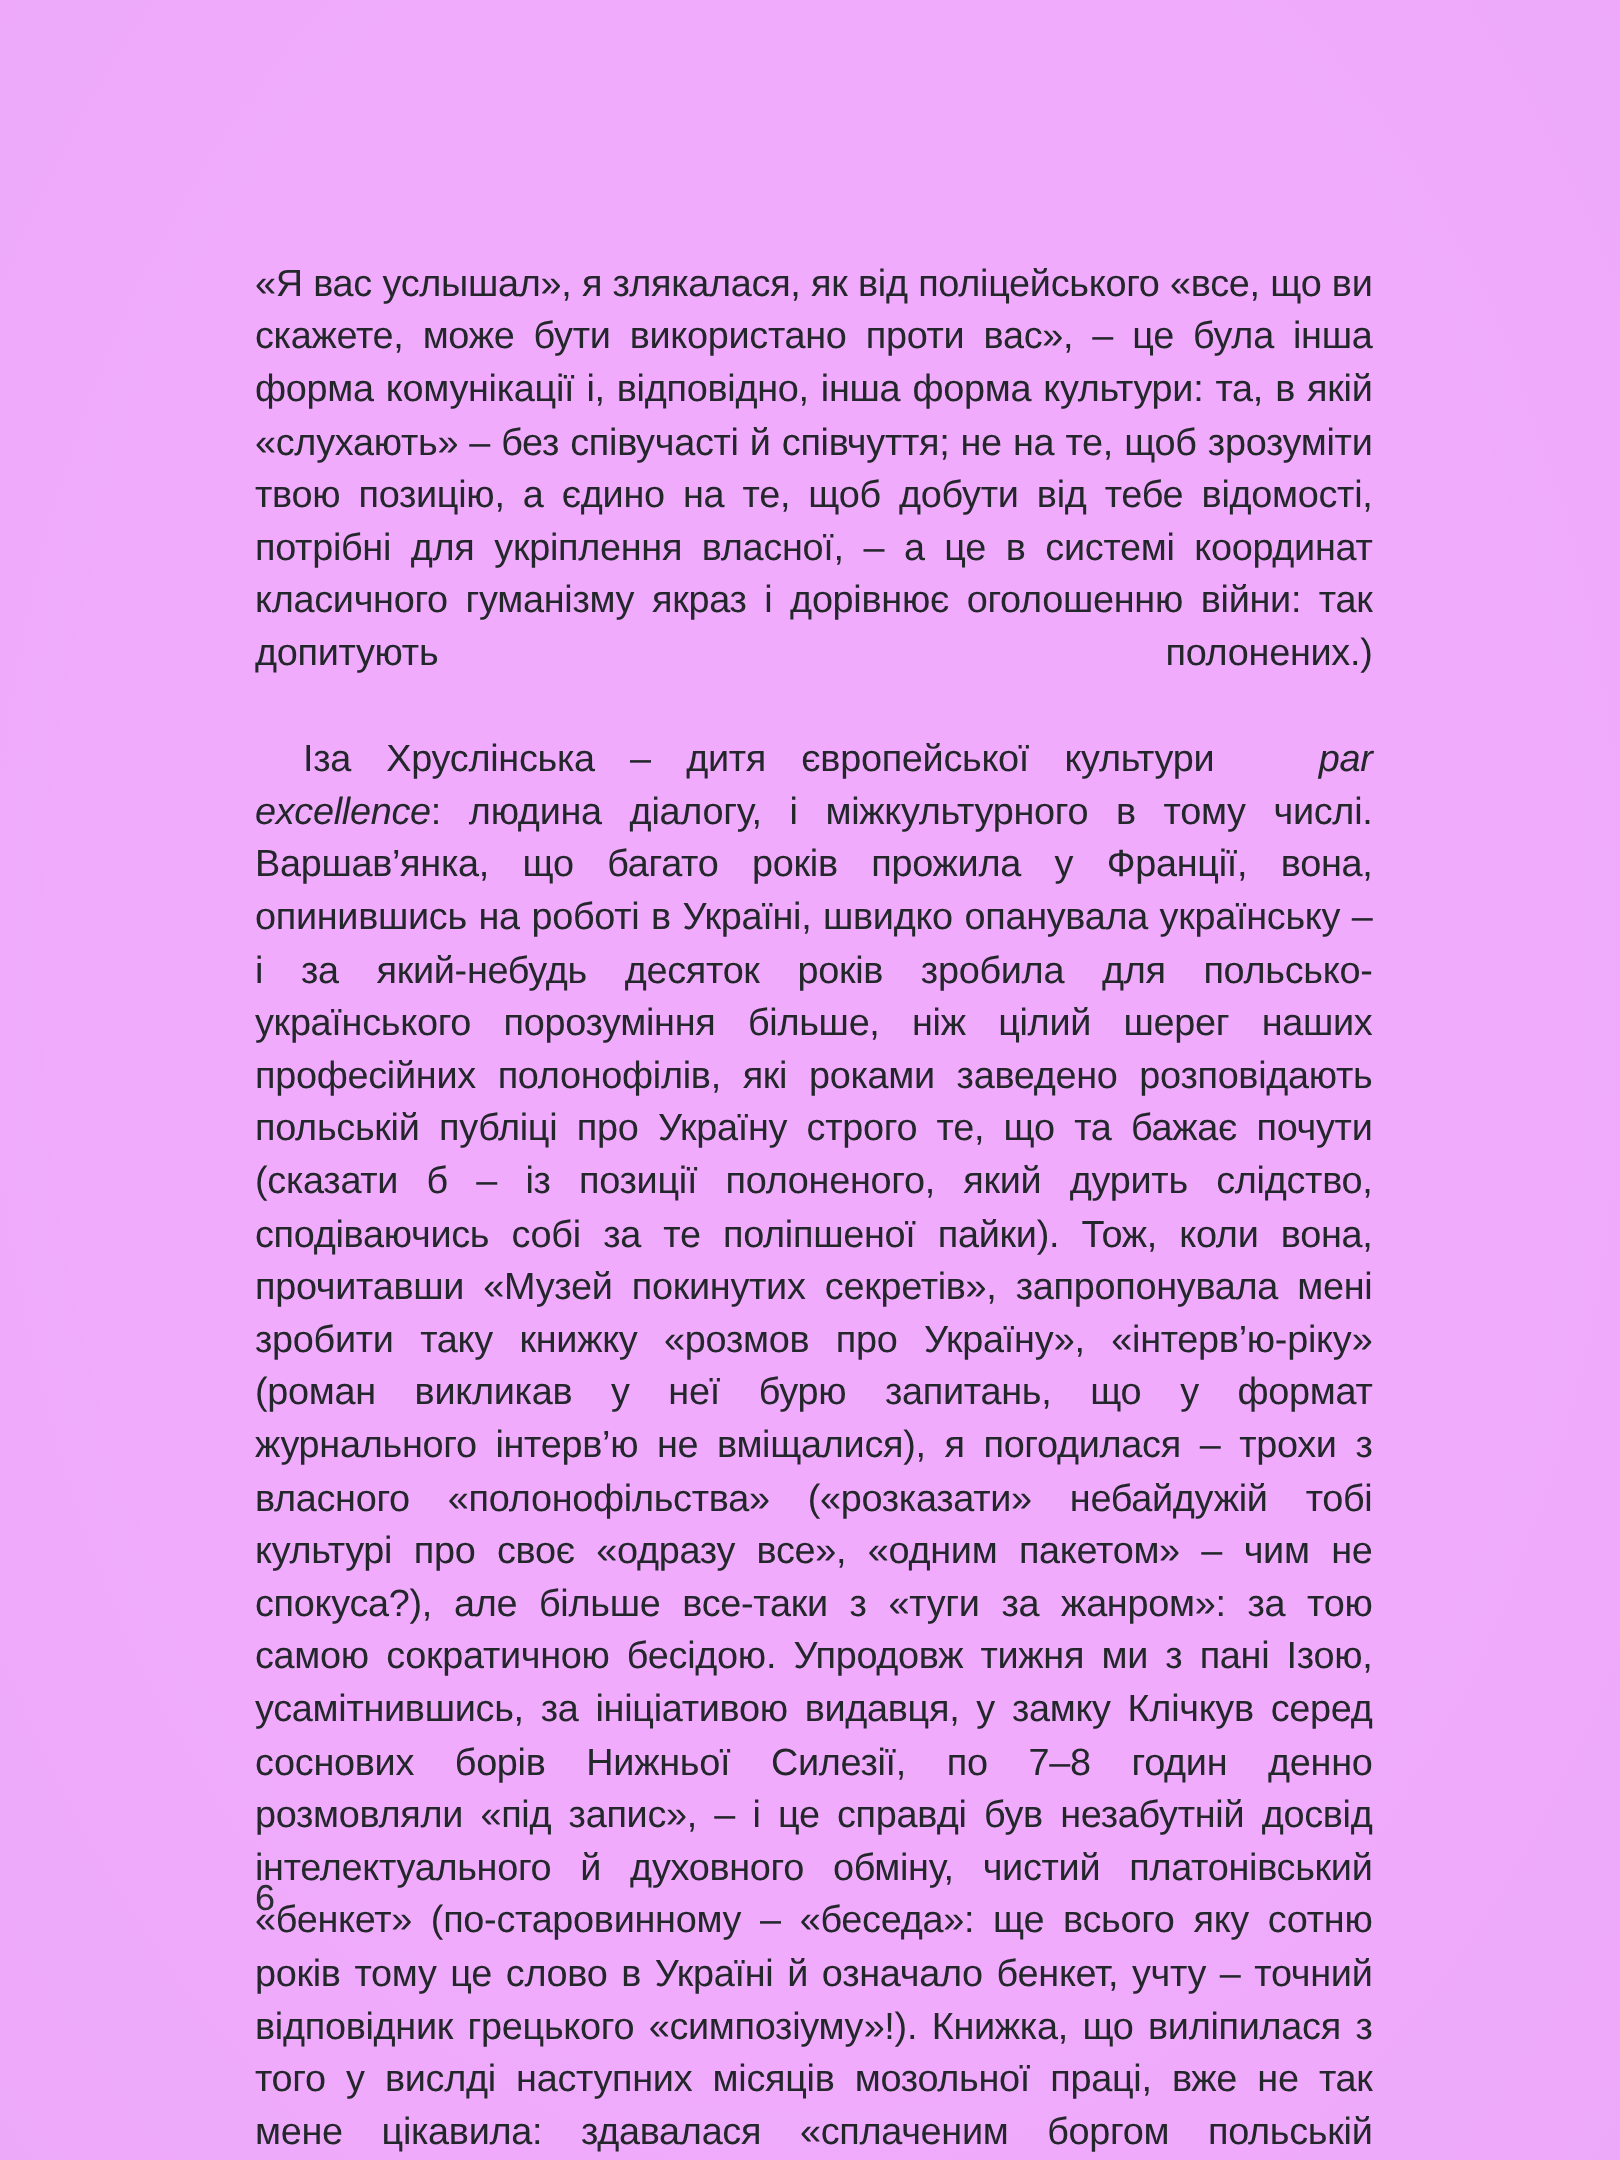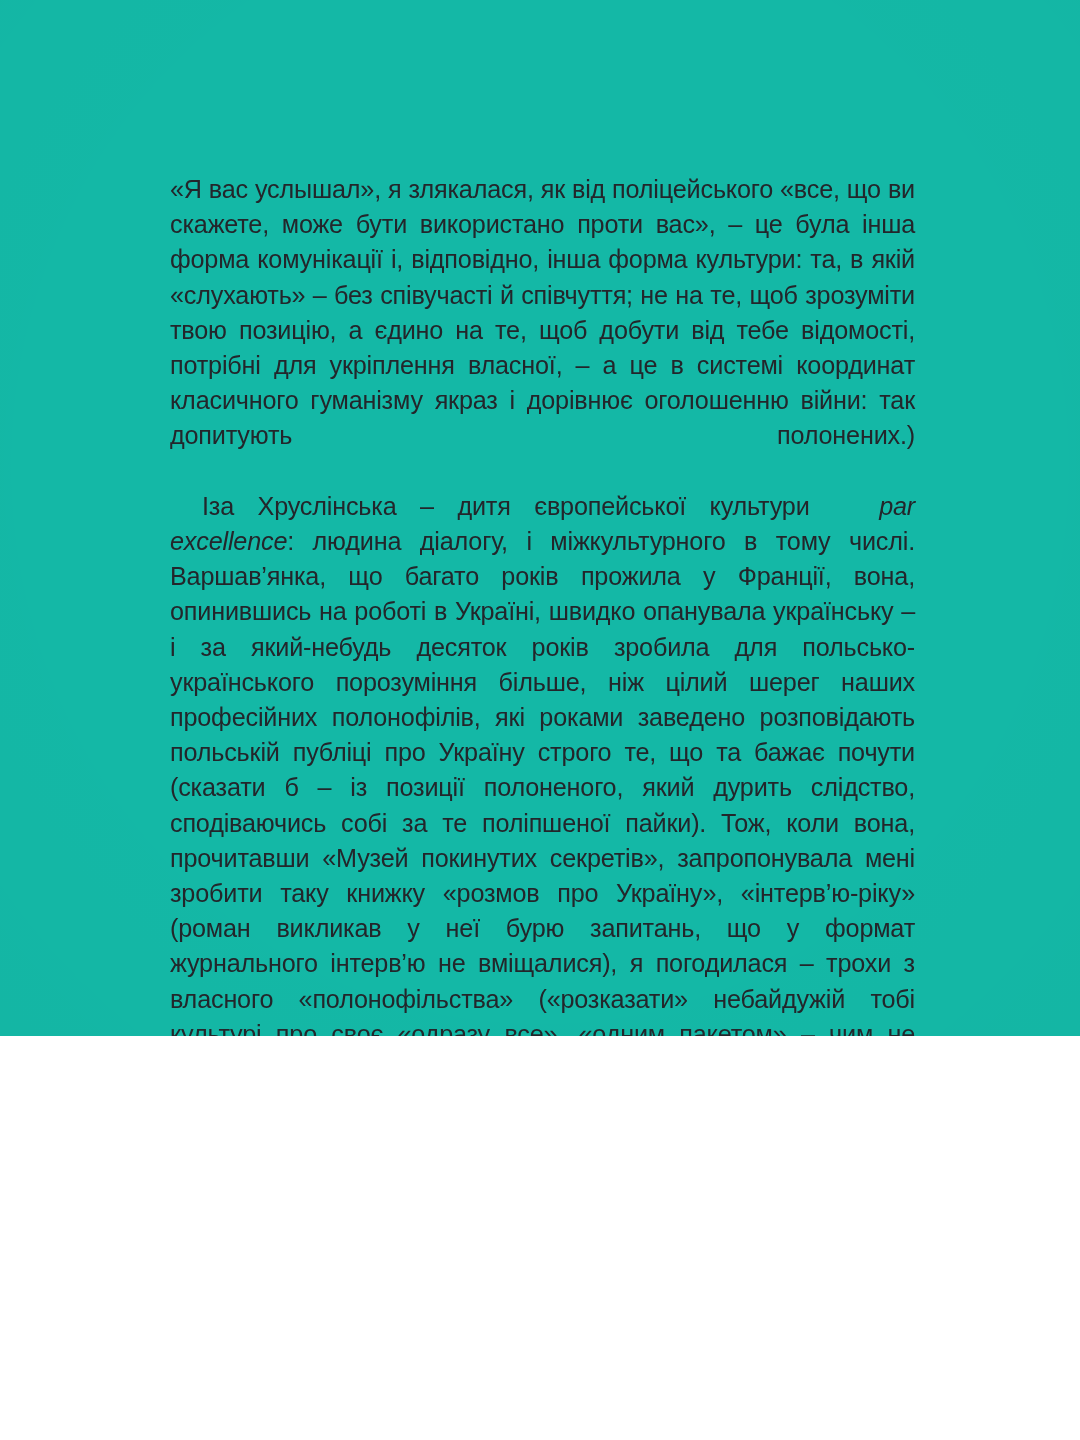--- a/index.html
+++ b/index.html
@@ -4,22 +4,22 @@
 <title>Book page scan</title>
 <style>
   html, body {
     margin: 0;
     padding: 0;
     background: #ffffff;
   }
   .page {
     position: relative;
     width: 1080px;
-    height: 1036px;
-    background: #14b8a6;
+    height: 1440px;
+    background: #f0abfc;
     overflow: hidden;
     font-family: "Liberation Sans", "DejaVu Sans", sans-serif;
   }
   
   .page::before {
     content: "";
     position: absolute;
     inset: 0;
     background:
       radial-gradient(ellipse at 50% 45%, rgba(255,255,255,0) 60%, rgba(0,0,0,0.012) 100%);

